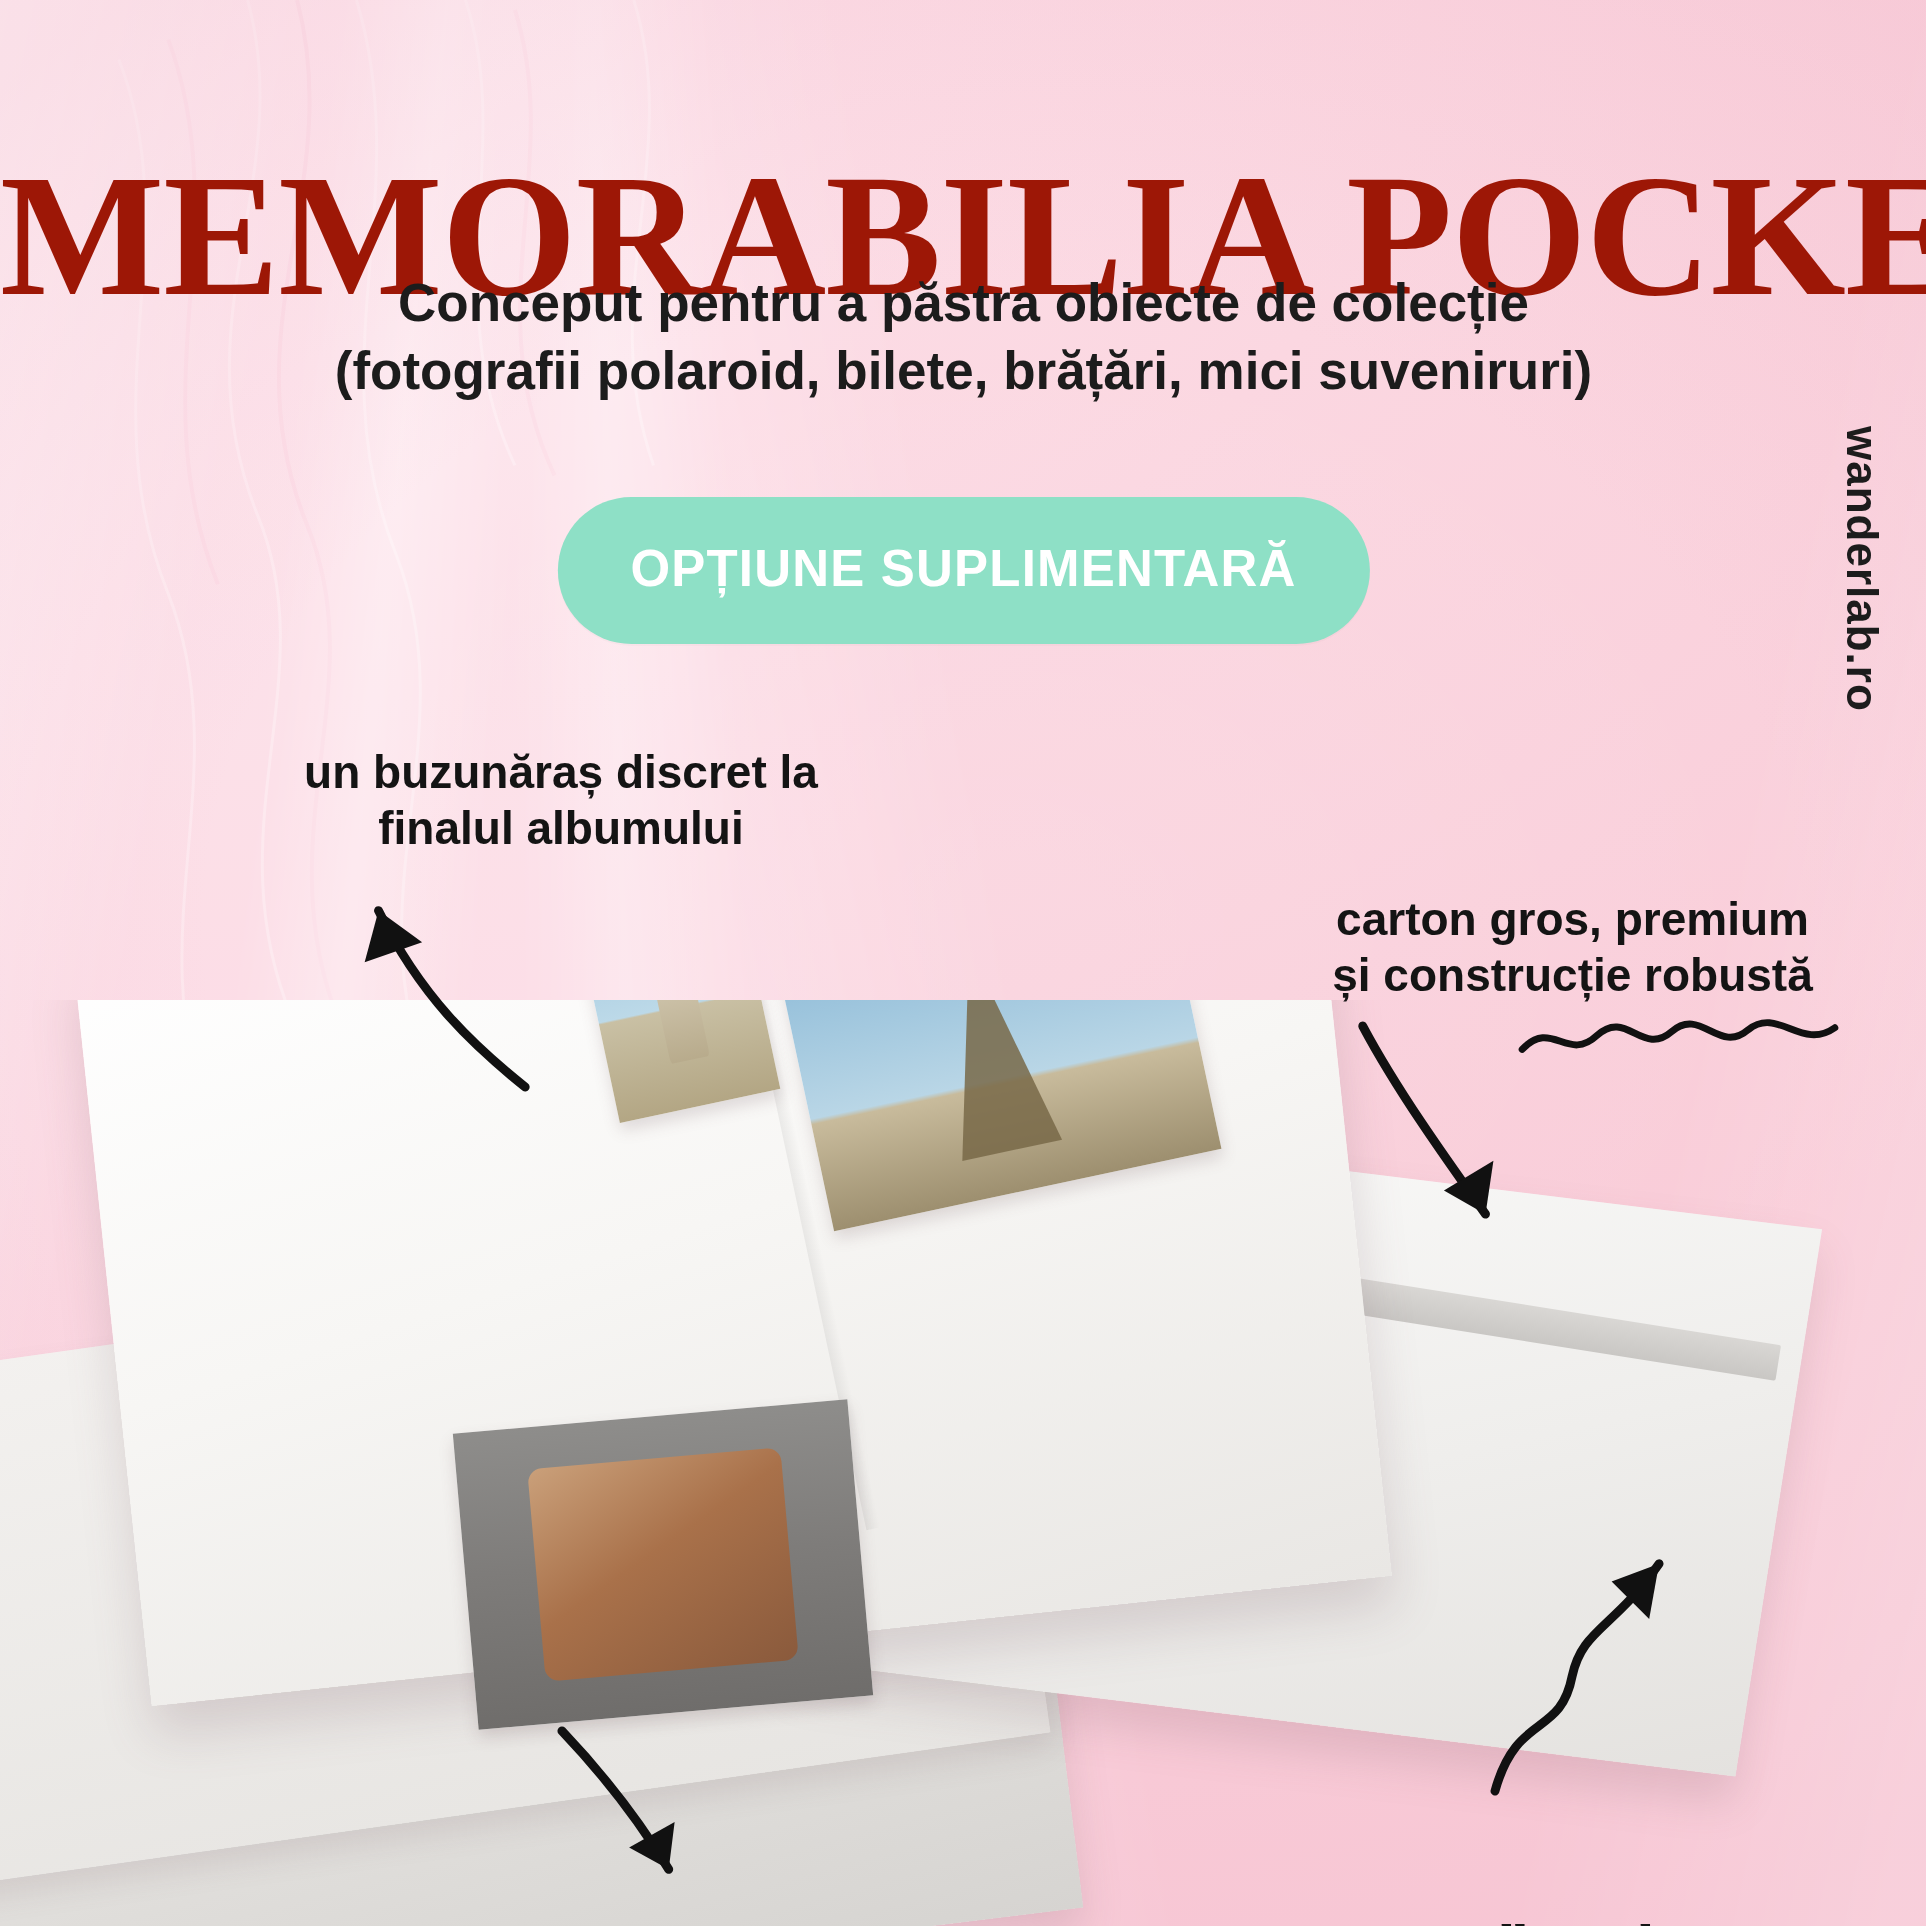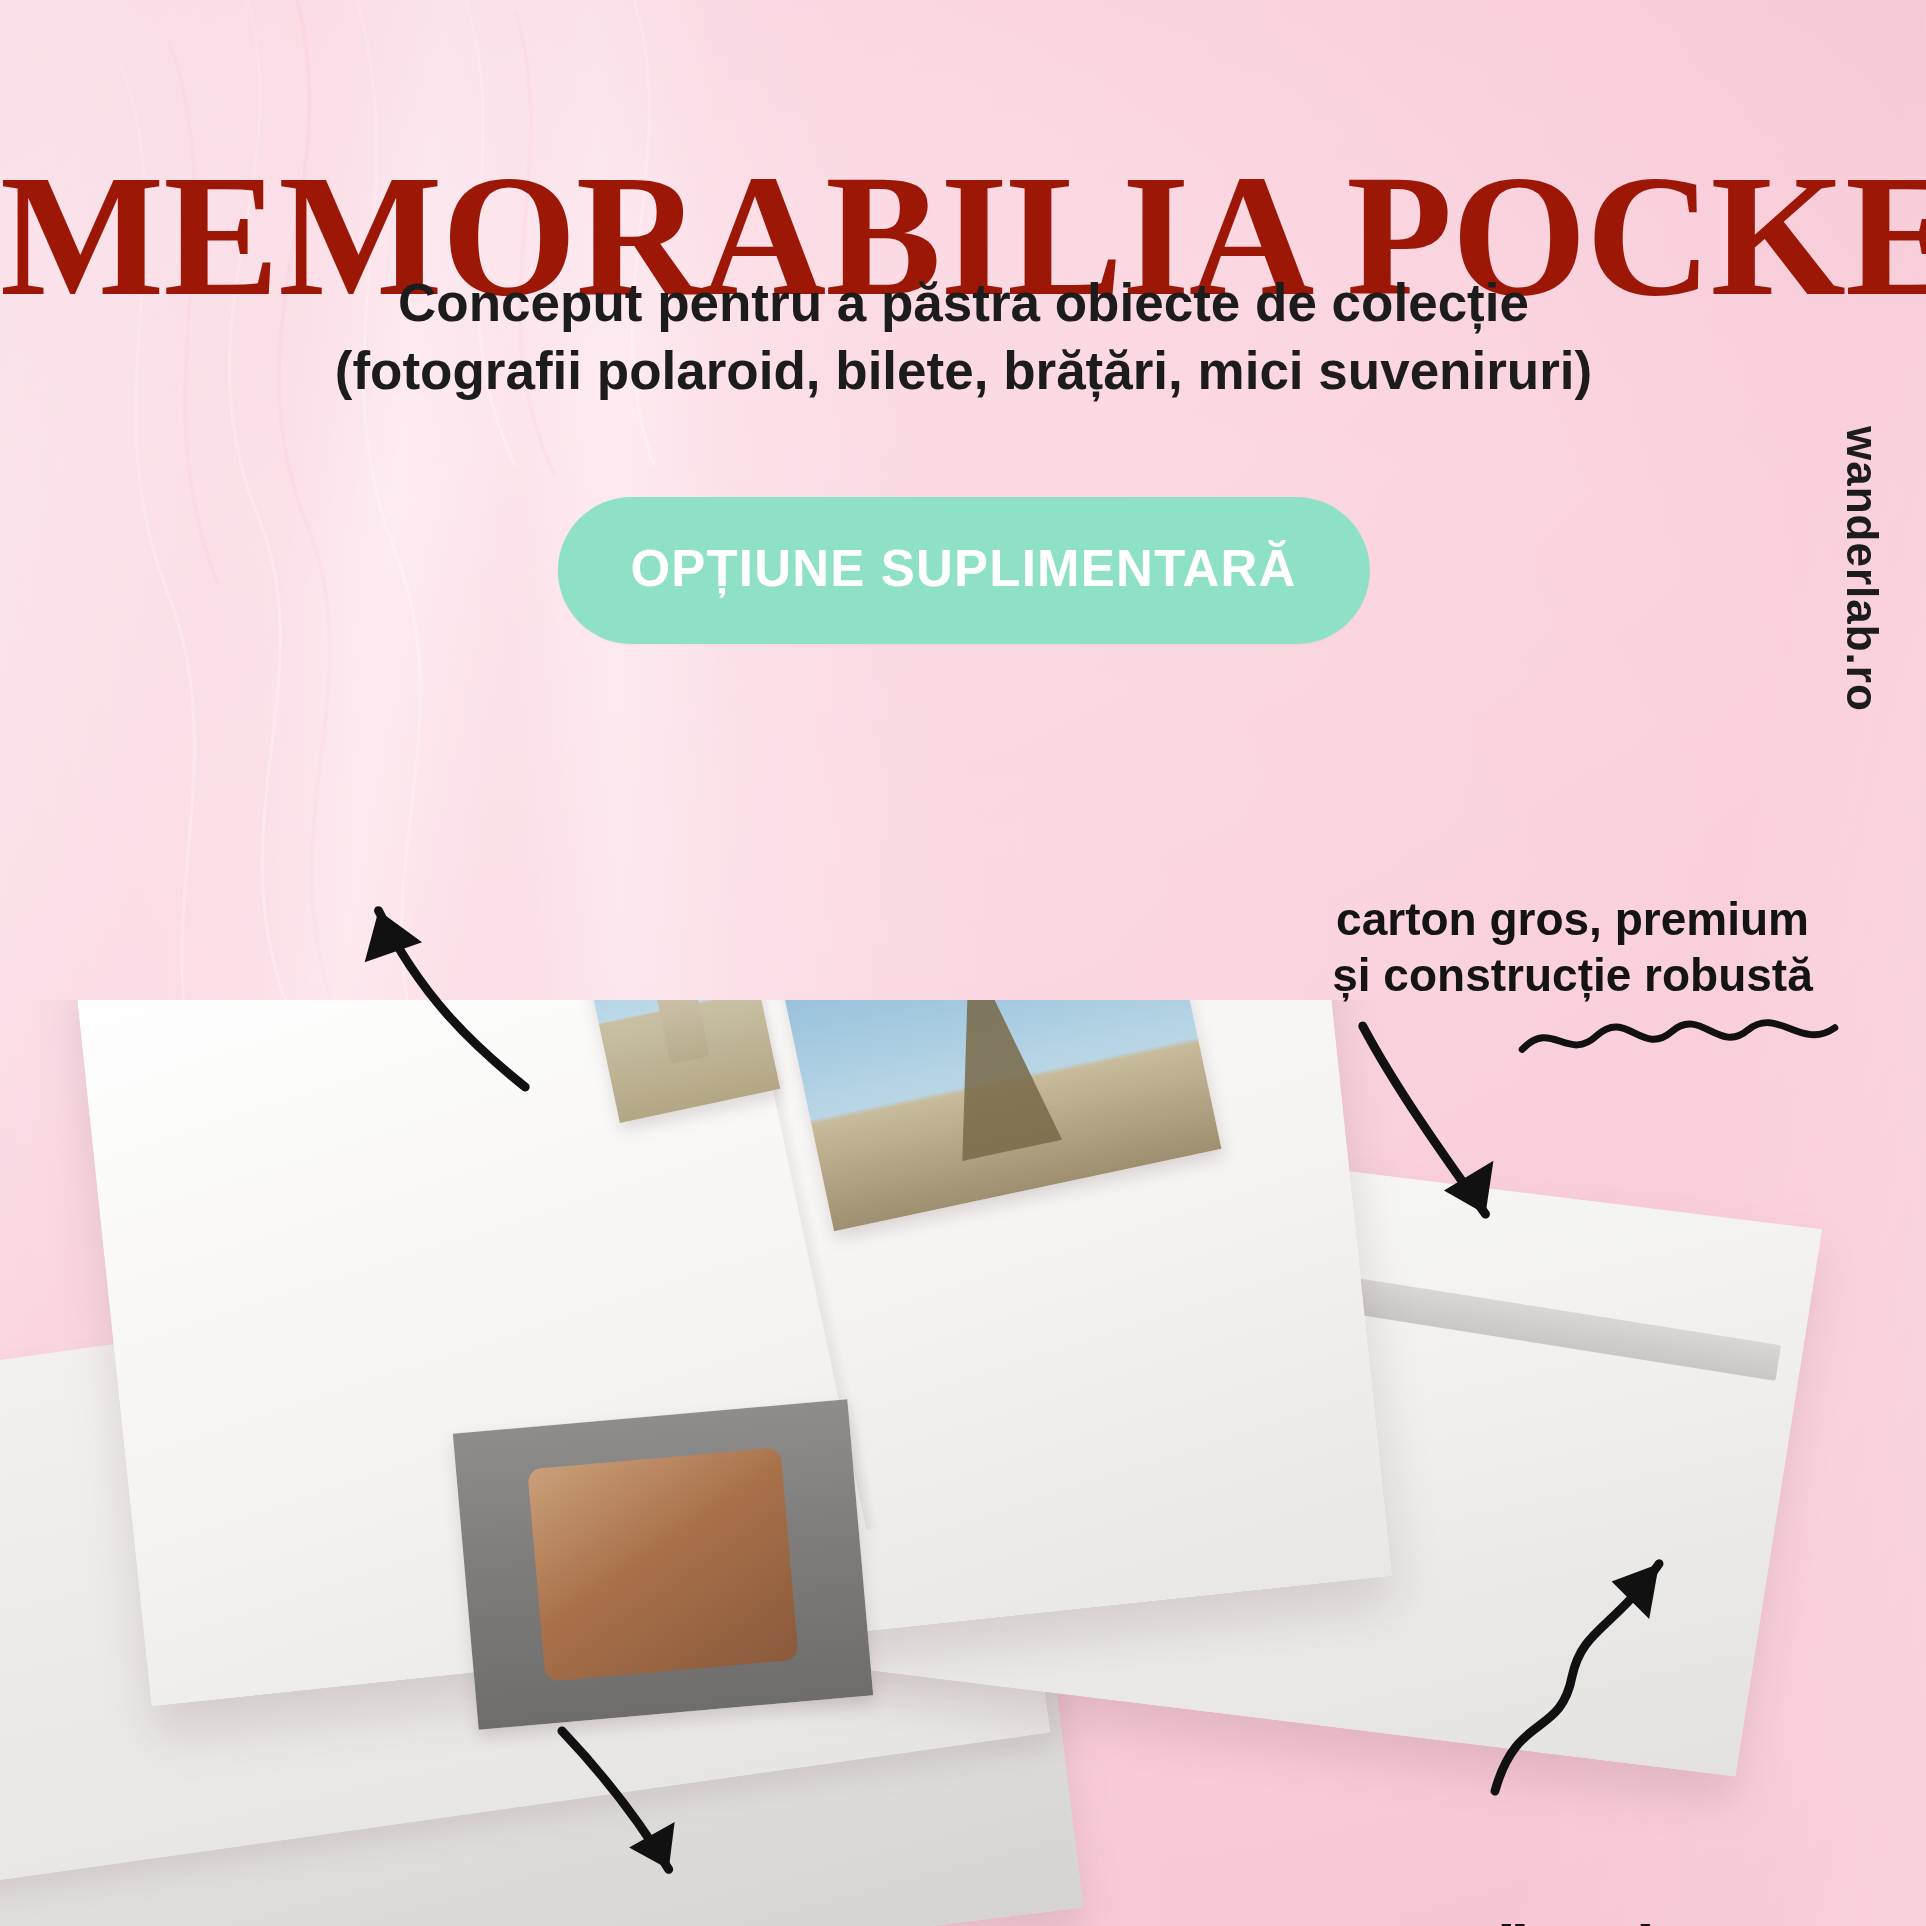--- a/index.html
+++ b/index.html
@@ -378,20 +378,24 @@
 
   <div class="subtitle">
     <span class="line">Conceput pentru a păstra obiecte de colecție</span>
     <span class="line">(fotografii polaroid, bilete, brățări, mici suveniruri)</span>
   </div>
 
   <div class="badge">OPȚIUNE SUPLIMENTARĂ</div>
 
   <div class="site-url">wanderlab.ro</div>
 
+  <div class="callout" id="callout-pocket">
+    <span class="line">un buzunăraș discret la</span><br>
+    <span class="line">finalul albumului</span>
+  </div>
 
   <div class="callout" id="callout-carton">
     <span class="line">carton gros, premium</span><br>
     <span class="line">și construcție robustă</span>
   </div>
 
   <div class="callout serif" id="callout-fold">
     <br>
     <span class="line">albumul</span>
   </div>

